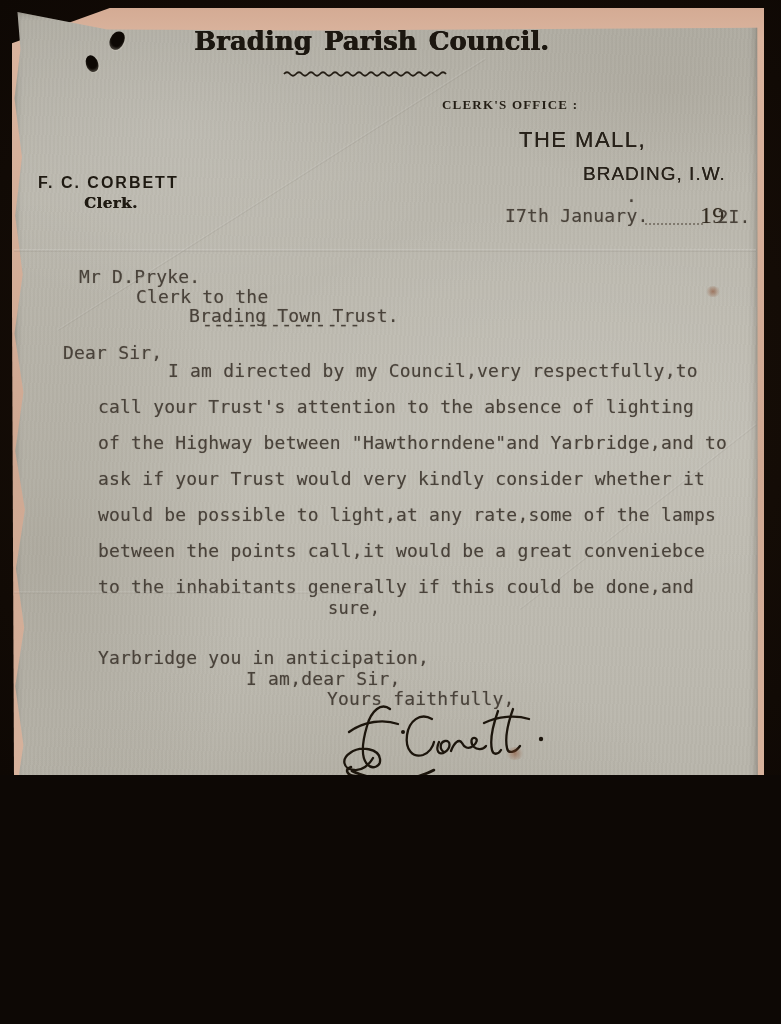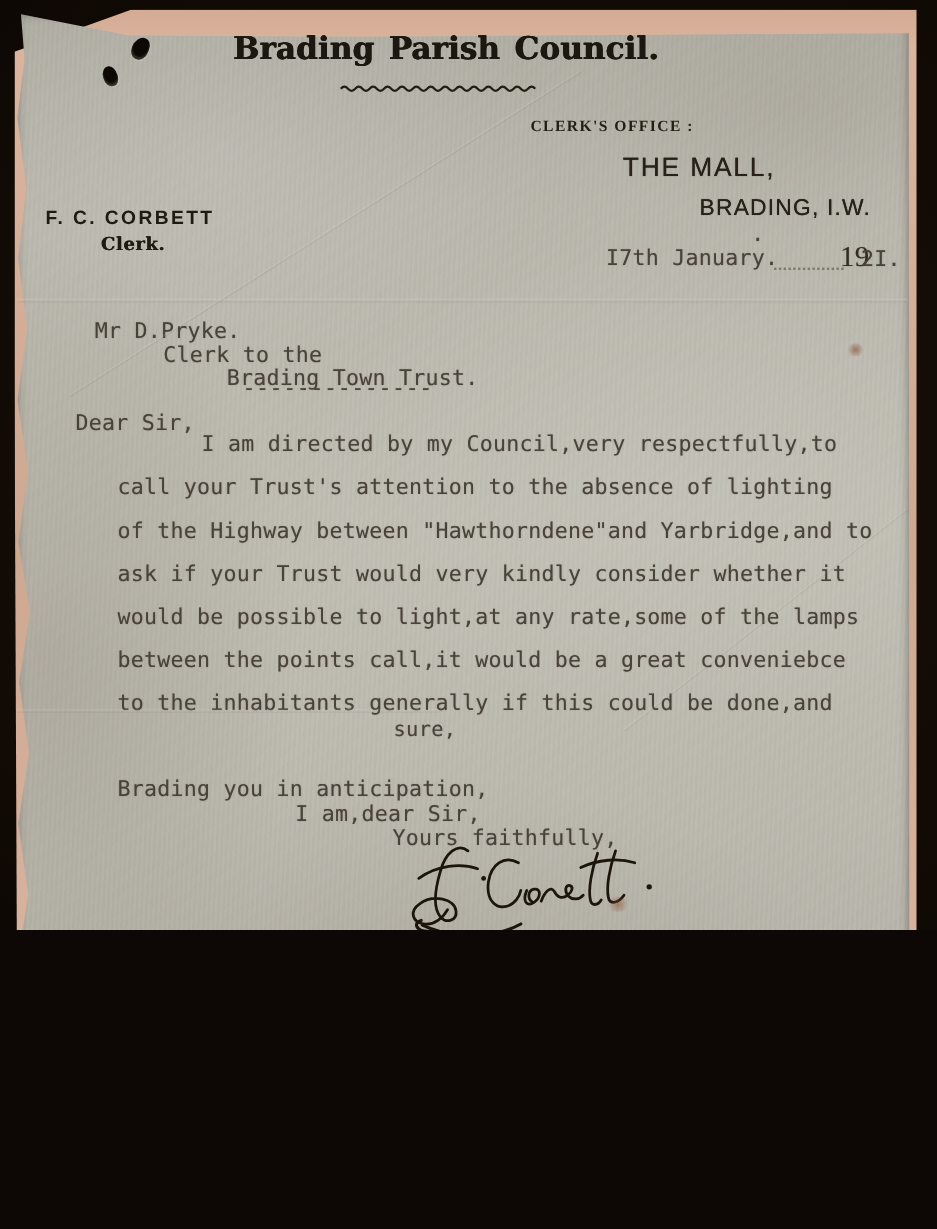--- a/index.html
+++ b/index.html
@@ -135,21 +135,21 @@
   <div class="txt type salut">Dear Sir,</div>
   <div class="txt type bl l0">I am directed by my Council,very respectfully,to</div>
   <div class="txt type bl l1">call your Trust's attention to the absence of lighting</div>
   <div class="txt type bl l2">of the Highway between "Hawthorndene"and Yarbridge,and to</div>
   <div class="txt type bl l3">ask if your Trust would very kindly consider whether it</div>
   <div class="txt type bl l4">would be possible to light,at any rate,some of the lamps</div>
   <div class="txt type bl l5">between the points call,it would be a great conveniebce</div>
   <div class="txt type bl l6">to the inhabitants generally if this could be done,and</div>
   <div class="txt type insertion">sure,</div>
 
-  <div class="txt type thanks">Brading you in anticipation,</div>
+  <div class="txt type thanks">Yarbridge you in anticipation,</div>
   <div class="txt type iam">I am,dear Sir,</div>
   <div class="txt type vale">Yours faithfully,</div>
 
   <svg class="signature" width="240" height="85" viewBox="0 0 240 85">
     <g fill="none" stroke="#1c150c" stroke-width="2.3" stroke-linecap="round">
       <path d="M62 10 C53 3 43 12 39 27 C34 44 33 58 39 65 C44 71 53 68 52 60 C51 50 33 46 22 54 C13 60 15 70 26 71 C34 72 41 66 45 59"></path>
       <path d="M21 33 C36 22 56 20 70 25"></path>
       <path d="M104 20 C92 13 81 22 79 36 C77 51 85 59 95 56 C101 54 105 48 106 43"></path>
       <path d="M111 43 C107 52 111 57 117 53 C123 49 123 41 117 42 C112 43 111 50 116 53 M123 52 C126 44 131 39 134 44 C136 48 140 51 145 47 C149 44 150 40 147 39 C143 38 142 44 146 48 C149 51 155 51 158 47"></path>
       <path d="M170 12 C165 26 162 42 164 51 C165 56 170 56 173 51 M185 10 C180 24 177 40 179 49 C180 55 187 54 192 47"></path>

